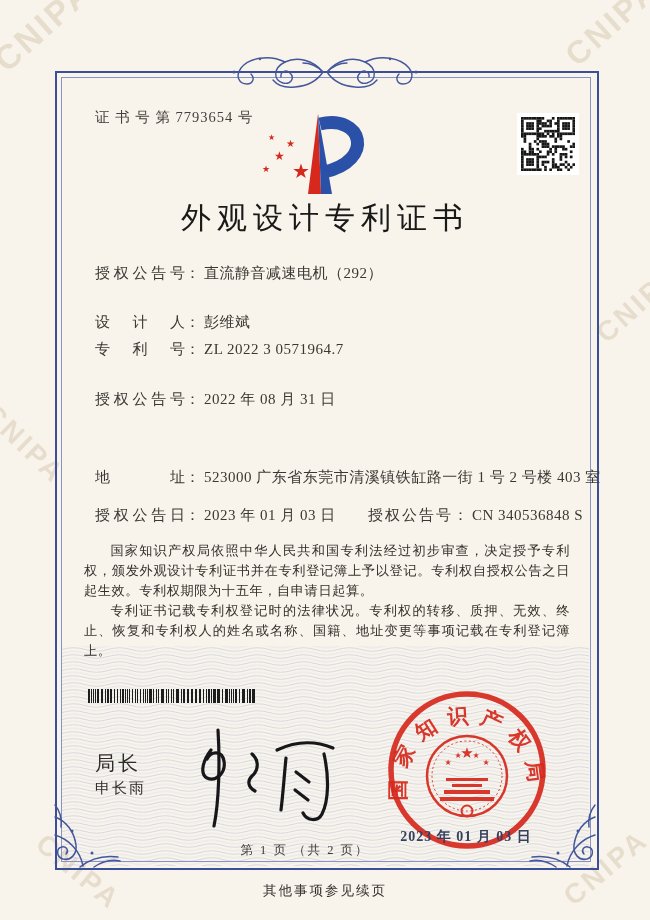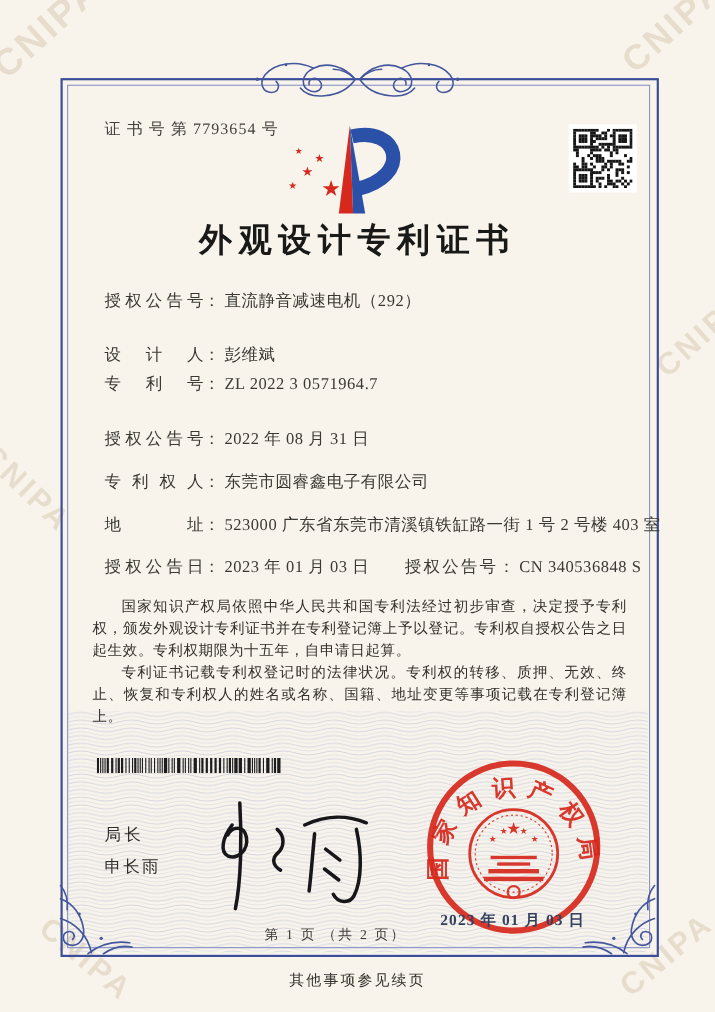--- a/index.html
+++ b/index.html
@@ -21,36 +21,36 @@
     border:1.5px solid #8793c5;}
   
   .waves{position:absolute;left:62px;top:646px;width:527px;height:220px;opacity:.7;}
   
   .cert-no{position:absolute;left:95px;top:108px;font-size:14.5px;color:#43413d;letter-spacing:1px;}
   .logo{position:absolute;left:262px;top:110px;width:126px;height:86px;}
   .qr{position:absolute;left:517px;top:113px;width:62px;height:62px;background:#ffffff;
     display:flex;align-items:center;justify-content:center;}
   .qr svg{width:54px;height:54px;}
   .title{position:absolute;left:0;top:198px;width:650px;text-align:center;
-    font-size:30px;font-weight:700;letter-spacing:6px;color:#191918;}
+    font-size:30px;font-weight:400;letter-spacing:6px;color:#191918;}
   
   .frow{position:absolute;left:95px;font-size:15px;color:#3a3833;white-space:nowrap;}
   .f-label{display:inline-block;width:90px;text-align:justify;text-align-last:justify;}
   .f-colon{display:inline-block;margin-right:4px;}
   .f-value{letter-spacing:.5px;}
   .f-pair2{position:absolute;left:273px;top:0;}
   .f-label2{letter-spacing:2px;}
   
   .body-text{position:absolute;left:84px;top:541px;width:486px;
     font-size:13.2px;line-height:20px;letter-spacing:.6px;color:#33302b;text-align:justify;}
   .body-text p{margin:0;text-indent:2em;}
   
   .barcode{position:absolute;left:88px;top:689px;width:170px;height:14px;}
   
-  .sig-title{position:absolute;left:95px;top:750px;font-size:15px;letter-spacing:3px;color:#2f2d2a;}
+  .sig-title{position:absolute;left:95px;top:750px;font-size:20px;letter-spacing:3px;color:#2f2d2a;}
   .sig-name{position:absolute;left:95px;top:779px;font-size:15px;letter-spacing:2px;color:#2f2d2a;}
   .sig-hand{position:absolute;left:173px;top:720px;width:178px;height:118px;}
   
   .seal{position:absolute;left:382px;top:686px;width:170px;height:170px;}
   .seal-date{position:absolute;left:380px;top:828px;width:172px;text-align:center;
     font-size:14px;font-weight:bold;letter-spacing:1px;color:#35405c;}
   
   .page-info{position:absolute;left:0;top:842px;width:610px;text-align:center;
     font-size:12.5px;color:#3c3a36;letter-spacing:2px;}
   .cont-note{position:absolute;left:0;top:882px;width:650px;text-align:center;
@@ -365,23 +365,20 @@
   </div>
   <div class="frow" style="top:313px;">
     <span class="f-label">设计人</span><span class="f-colon">：</span><span class="f-value">彭维斌</span>
   </div>
   <div class="frow" style="top:340px;">
     <span class="f-label">专利号</span><span class="f-colon">：</span><span class="f-value">ZL 2022 3 0571964.7</span>
   </div>
   <div class="frow" style="top:390px;">
     <span class="f-label">授权公告号</span><span class="f-colon">：</span><span class="f-value">2022 年 08 月 31 日</span>
   </div>
-  <div class="frow" style="top:429px;">
-    <span class="f-label">专利权人</span><span class="f-colon">：</span><span class="f-value">东莞市圆睿鑫电子有限公司</span>
-  </div>
   <div class="frow" style="top:468px;">
     <span class="f-label">地址</span><span class="f-colon">：</span><span class="f-value">523000 广东省东莞市清溪镇铁缸路一街 1 号 2 号楼 403 室</span>
   </div>
   <div class="frow" style="top:506px;width:500px;">
     <span class="f-label">授权公告日</span><span class="f-colon">：</span><span class="f-value">2023 年 01 月 03 日</span>
     <span class="f-pair2">
       <span class="f-label2">授权公告号</span><span class="f-colon">：</span><span class="f-value">CN 340536848 S</span>
     </span>
   </div>
 

